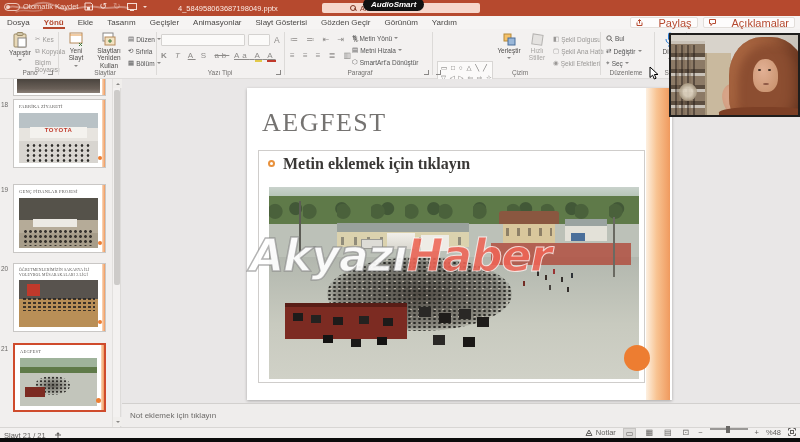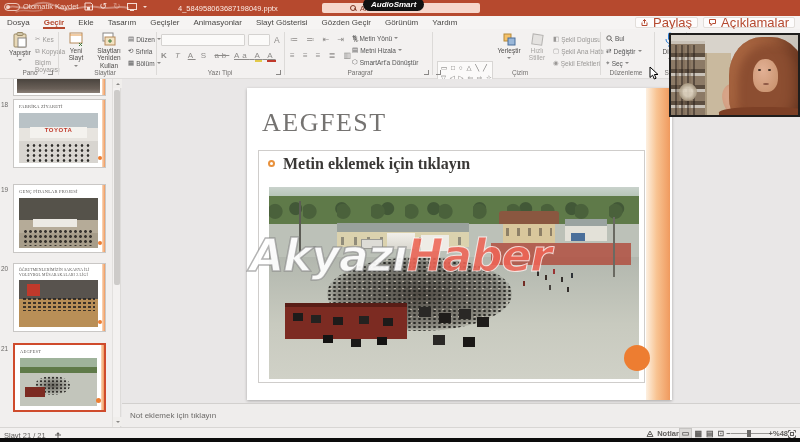--- a/index.html
+++ b/index.html
@@ -30,21 +30,21 @@
   .avatar::after { content:""; position:absolute; left:3px; top:2px; width:4px; height:4px; border-radius:50% 50% 0 0; background:#4c3a32; }
   .winbtn { color:#fbeae4; font-size:8px; width:12px; text-align:center; }
   .scribble { position:absolute; left:2px; top:0; z-index:5; opacity:.55; }
 
   
   .tabrow { position:absolute; left:0; top:16px; width:800px; height:13px; background:#f6f4f3; display:flex; align-items:flex-start; font-size:8px; color:#4a4846; }
   .tab { padding:0 7px; height:13px; display:flex; align-items:center; position:relative; }
   .tab.active { color:#b5492f; font-weight:bold; }
   .tab.active::after { content:""; position:absolute; left:6px; right:6px; bottom:0; height:2px; background:#b5492f; }
   .tabrow-right { position:absolute; right:5px; top:1px; display:flex; gap:5px; }
-  .mini-btn { display:flex; align-items:center; gap:5px; font-size:13px; color:#b5492f; background:#fdfcfc; border:1px solid #e2ded c; border:1px solid #e2deda; border-radius:2px; padding:1px 5px; height:11px; }
+  .mini-btn { display:flex; align-items:center; gap:16px; font-size:11px; color:#b5492f; background:#fdfcfc; border:1px solid #e2ded c; border:1px solid #e2deda; border-radius:2px; padding:1px 5px; height:11px; }
 
   
   .ribbon { position:absolute; left:0; top:29px; width:800px; height:50px; background:#f3f1f0; border-bottom:1px solid #dedcda; font-size:7px; color:#555352; }
   .rgroup-label { position:absolute; bottom:2px; font-size:6.5px; color:#716f6d; text-align:center; }
   .rdiv { position:absolute; top:3px; bottom:3px; width:1px; background:#dcdad8; }
   .bigbtn { position:absolute; display:flex; flex-direction:column; align-items:center; gap:1px; font-size:6.5px; color:#4e4c4a; text-align:center; line-height:1.15; }
   .smallrow { position:absolute; display:flex; align-items:center; gap:2px; font-size:6.5px; color:#9a9896; white-space:nowrap; }
   .caret { width:0; height:0; border:2.5px solid transparent; border-top-color:#8a8886; margin-top:2px; }
   .fontbox { position:absolute; width:84px; height:12px; background:#fbfaf9; border:1px solid #d4d2d0; border-radius:1px; }
   .sizebox { position:absolute; width:22px; height:12px; background:#fbfaf9; border:1px solid #d4d2d0; border-radius:1px; }
@@ -107,21 +107,21 @@
   
   .watermark { position:absolute; left:250px; top:230px; z-index:30; font-family:"DejaVu Sans", sans-serif; font-size:44px; font-weight:bold; font-style:italic; letter-spacing:-1px; white-space:nowrap; pointer-events:none; }
   .wm1 { color:rgba(255,255,255,.92); -webkit-text-stroke:1.5px rgba(130,130,130,.6); }
   .wm2 { color:rgba(238,100,85,.88); -webkit-text-stroke:1px rgba(255,255,255,.75); }
 
   
   .notespane { position:absolute; left:122px; top:403px; width:678px; height:24px; background:#efedec; border-top:1px solid #d2d0ce; }
   .notes-text { position:absolute; left:8px; top:7px; font-size:8px; color:#6d6b69; }
   .statusbar { position:absolute; left:0; top:427px; width:800px; height:11px; background:#f2f0ef; border-top:1px solid #d8d6d4; font-size:7.5px; color:#605e5c; }
   .sb-left { position:absolute; left:4px; top:3px; display:flex; gap:8px; align-items:center; }
-  .sb-right { position:absolute; right:4px; top:0; height:11px; display:flex; align-items:center;font-weight:bold; }
+  .sb-right { position:absolute; right:4px; top:0; height:11px; display:flex; gap:7px; align-items:flex-start; }
   .viewicon { font-size:8px; color:#605e5c; padding:0 2px; }
   .viewicon.active { background:#dbd9d7; border:1px solid #c6c4c2; }
   .zoomtrack { position:relative; width:38px; height:1.5px; background:#9a9896; }
   .zoomknob { position:absolute; left:16px; top:-2.5px; width:4px; height:7px; background:#6a6866; }
   .blackbar { position:absolute; left:0; top:438px; width:800px; height:4px; background:#0c0c0c; }
 
   
   .webcam { position:absolute; left:669px; top:33px; width:131px; height:84px; background:#cfcac2; border:2px solid #1f1e1d; z-index:50; overflow:hidden; }
   .wc-wall { position:absolute; inset:0; background:linear-gradient(100deg,#d8d3cb 0 55%, #c4beb5 100%); }
   .wc-shelf { position:absolute; left:0; top:6px; width:34px; height:78px; background:repeating-linear-gradient(#c9c2b8 0 3px, #8c7a66 3px 12px, #5c4e40 12px 16px); }
@@ -167,21 +167,21 @@
     <span class="filename">4_584958063687198049.pptx</span>
     <div class="searchbox">
       <span class="search-glyph"></span>
       <span>Ara</span>
     </div>
   </div>
   <div class="badge">AudioSmart</div>
 
   <div class="tabrow">
     <span class="tab">Dosya</span>
-    <span class="tab active">Geçir</span>
+    <span class="tab active">Yönü</span>
     <span class="tab">Ekle</span>
     <span class="tab">Tasarım</span>
     <span class="tab">Geçişler</span>
     <span class="tab">Animasyonlar</span>
     <span class="tab">Slayt Gösterisi</span>
     <span class="tab">Gözden Geçir</span>
     <span class="tab">Görünüm</span>
     <span class="tab">Yardım</span>
     <div class="tabrow-right">
       <span class="mini-btn">

